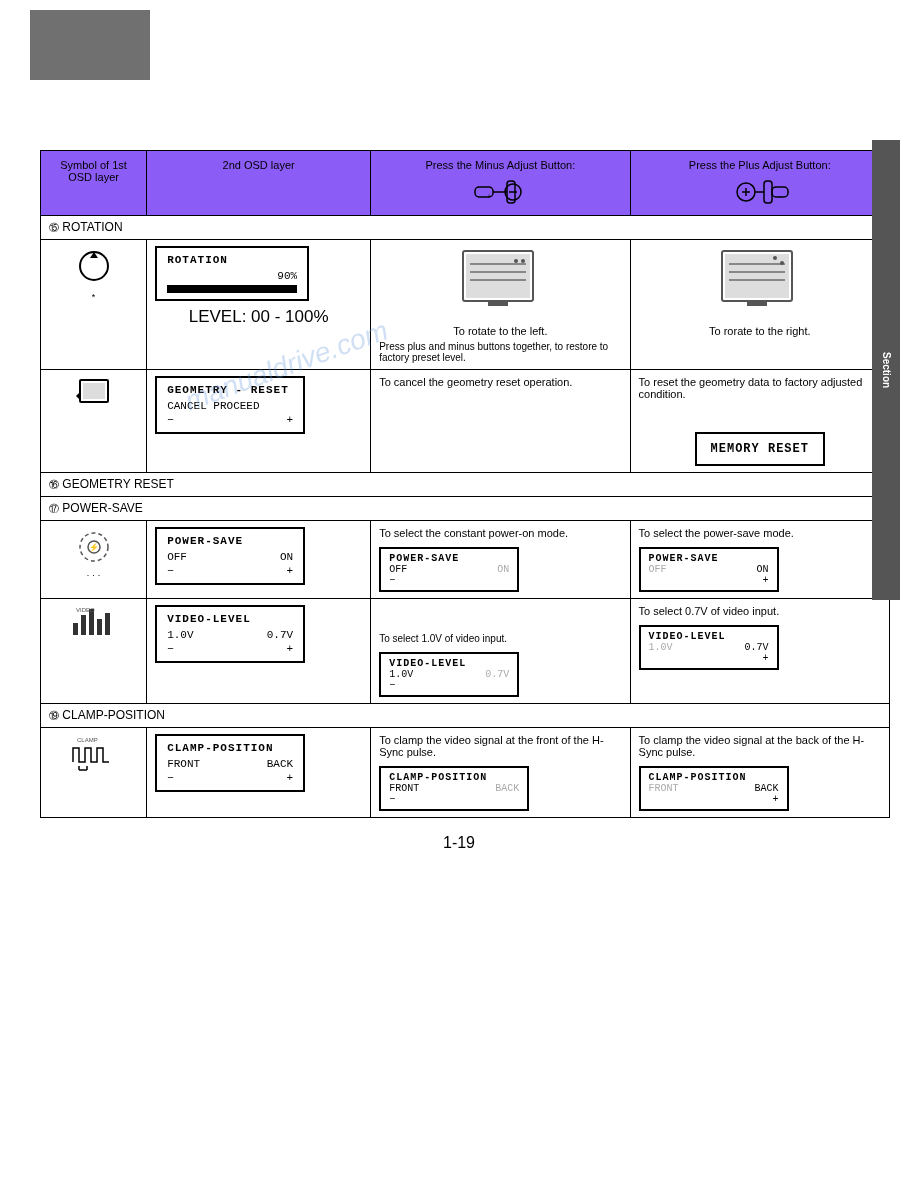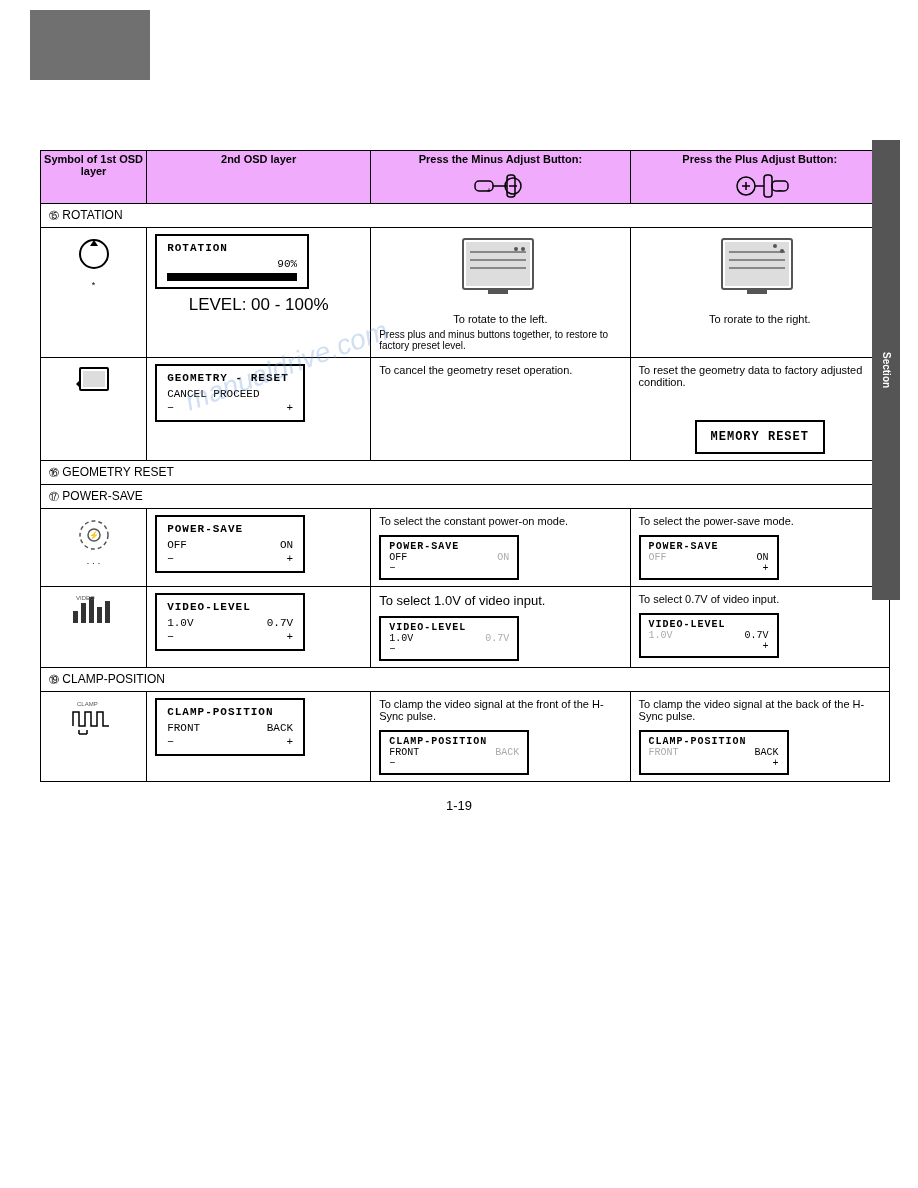--- a/index.html
+++ b/index.html
@@ -55,24 +55,24 @@
     }
 
     .main-table td, .main-table th {
       border: 1px solid #000;
       padding: 6px 8px;
       vertical-align: top;
     }
 
     .header-row th {
       text-align: center;
-      font-weight: bold;
+      font-weight: normal;
       font-size: 11px;
-      background: #f0abfc;
-      padding: 2px;
+      background: #8b5cf6;
+      padding: 8px;
     }
 
     .header-row th:nth-child(3),
     .header-row th:nth-child(4) {
       font-size: 11px;
     }
 
     .symbol-cell {
       width: 90px;
       text-align: center;
@@ -150,21 +150,21 @@
       background: #fff;
     }
 
     .row-num {
       font-size: 10px;
     }
 
     .page-num {
       text-align: center;
       margin-top: 16px;
-      font-size: 13px;
+      font-size: 16px;
     }
 
     .watermark {
       position: absolute;
       top: 350px;
       left: 180px;
       font-size: 28px;
       color: rgba(100, 150, 220, 0.3);
       transform: rotate(-20deg);
       pointer-events: none;
@@ -415,21 +415,21 @@
               <span>1.0V</span>
               <span>0.7V</span>
             </div>
             <div class="osd-values" style="font-size:11px; margin-top:2px;">
               <span>−</span>
               <span>+</span>
             </div>
           </div>
         </td>
         <td class="minus-cell">
-          <div style="font-size:13px; margin-bottom:8px;">To select 1.0V of video input.</div>
+          <div style="font-size:10px; margin-bottom:8px;margin-top:28px;">To select 1.0V of video input.</div>
           <div class="osd-small">
             <div style="font-weight:bold; letter-spacing:1px;">VIDEO-LEVEL</div>
             <div style="display:flex; justify-content:space-between; width:120px;">
               <span>1.0V</span>
               <span style="color:#aaa;">0.7V</span>
             </div>
             <div style="display:flex; justify-content:space-between; width:120px; font-size:10px;">
               <span>−</span>
               <span></span>
             </div>

